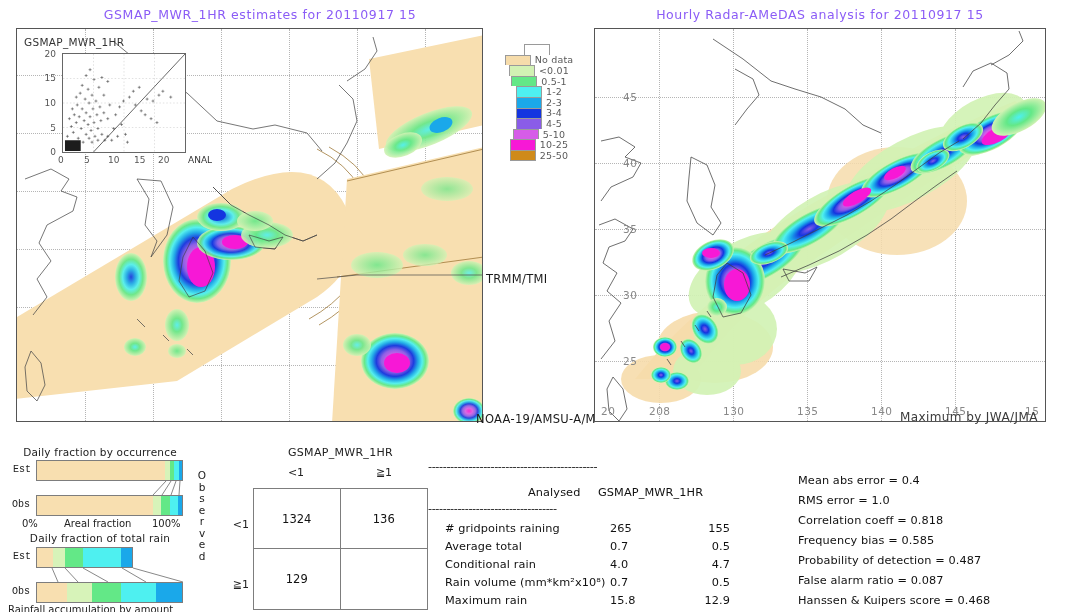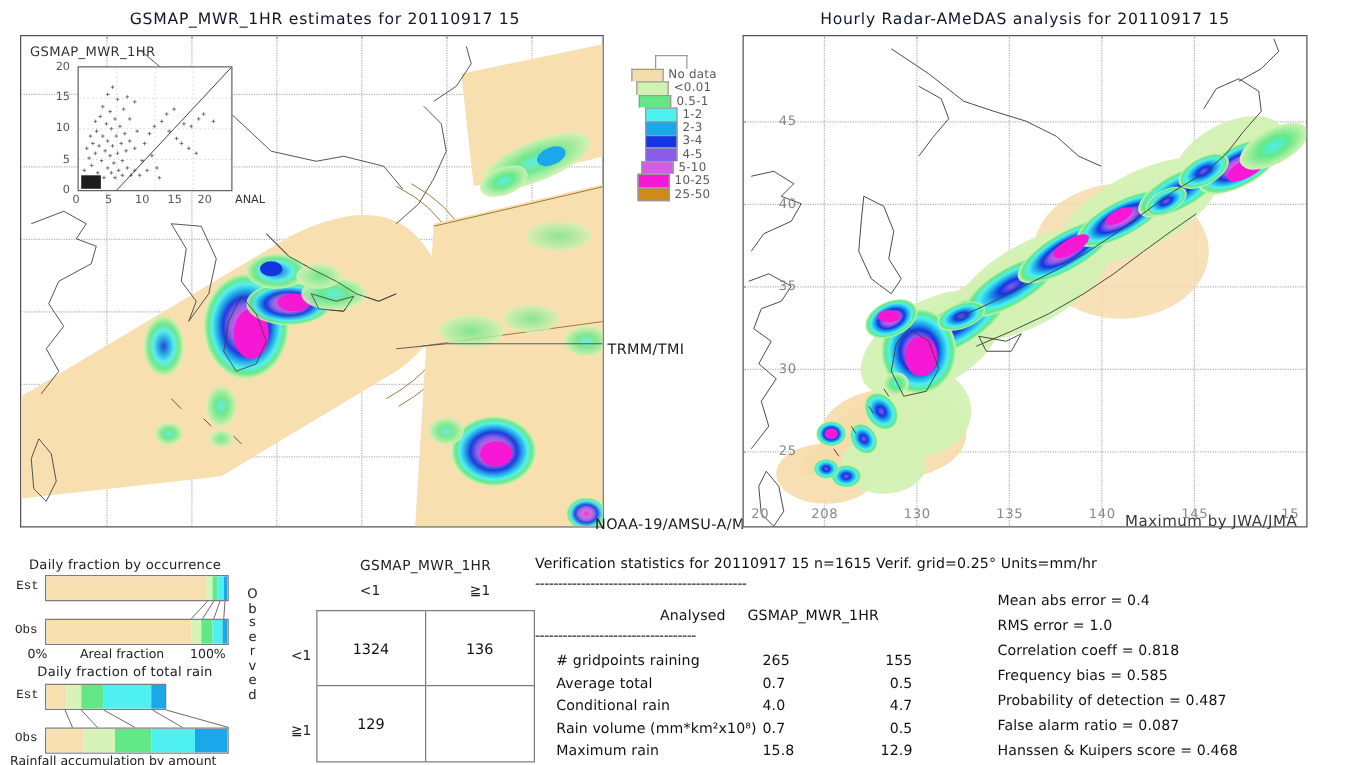--- a/index.html
+++ b/index.html
@@ -8,21 +8,21 @@
     background: #ffffff;
     width: 1080px; height: 612px;
     overflow: hidden;
     font-family: "DejaVu Sans", "Liberation Sans", sans-serif;
     color: #000;
   }
   #root { position: relative; width: 1080px; height: 612px; }
 
   .ttl {
     position: absolute; text-align: center;
-    font-size: 12.5px; color: #0f172a; letter-spacing: .6px;
+    font-size: 12.5px; color: #8b5cf6; letter-spacing: .6px;
     white-space: nowrap;
   }
   #title-left  { left: 40px;  top: 7px;  width: 440px; }
   #title-right { left: 600px; top: 7px;  width: 440px; }
 
   
   .panel {
     position: absolute;
     border: 1px solid #555;
     background: #fff;
@@ -608,21 +608,20 @@
     <div class="ct-rowhead" style="top:112px">≧1</div>
 
     <div id="ct-grid">
       <div class="ct-cell">1324</div>
       <div class="ct-cell">136</div>
       <div class="ct-cell">129</div>
     </div>
   </div>
 
   <div id="stats">
-    <div id="stats-header">Verification statistics for 20110917 15  n=1615  Verif. grid=0.25°  Units=mm/hr</div>
 
     <div class="dashline" style="left:0; top:16px; width:340px">----------------------------------------------</div>
 
     <div class="col-head" style="left:100px; top:42px">Analysed</div>
     <div class="col-head" style="left:170px; top:42px">GSMAP_MWR_1HR</div>
 
     <div class="dashline" style="left:0; top:58px; width:262px">-----------------------------------</div>
 
     <div class="srow-label" style="left:0; top:78px"># gridpoints raining</div>
     <div class="srow-v1" style="left:182px; top:78px">265</div>

